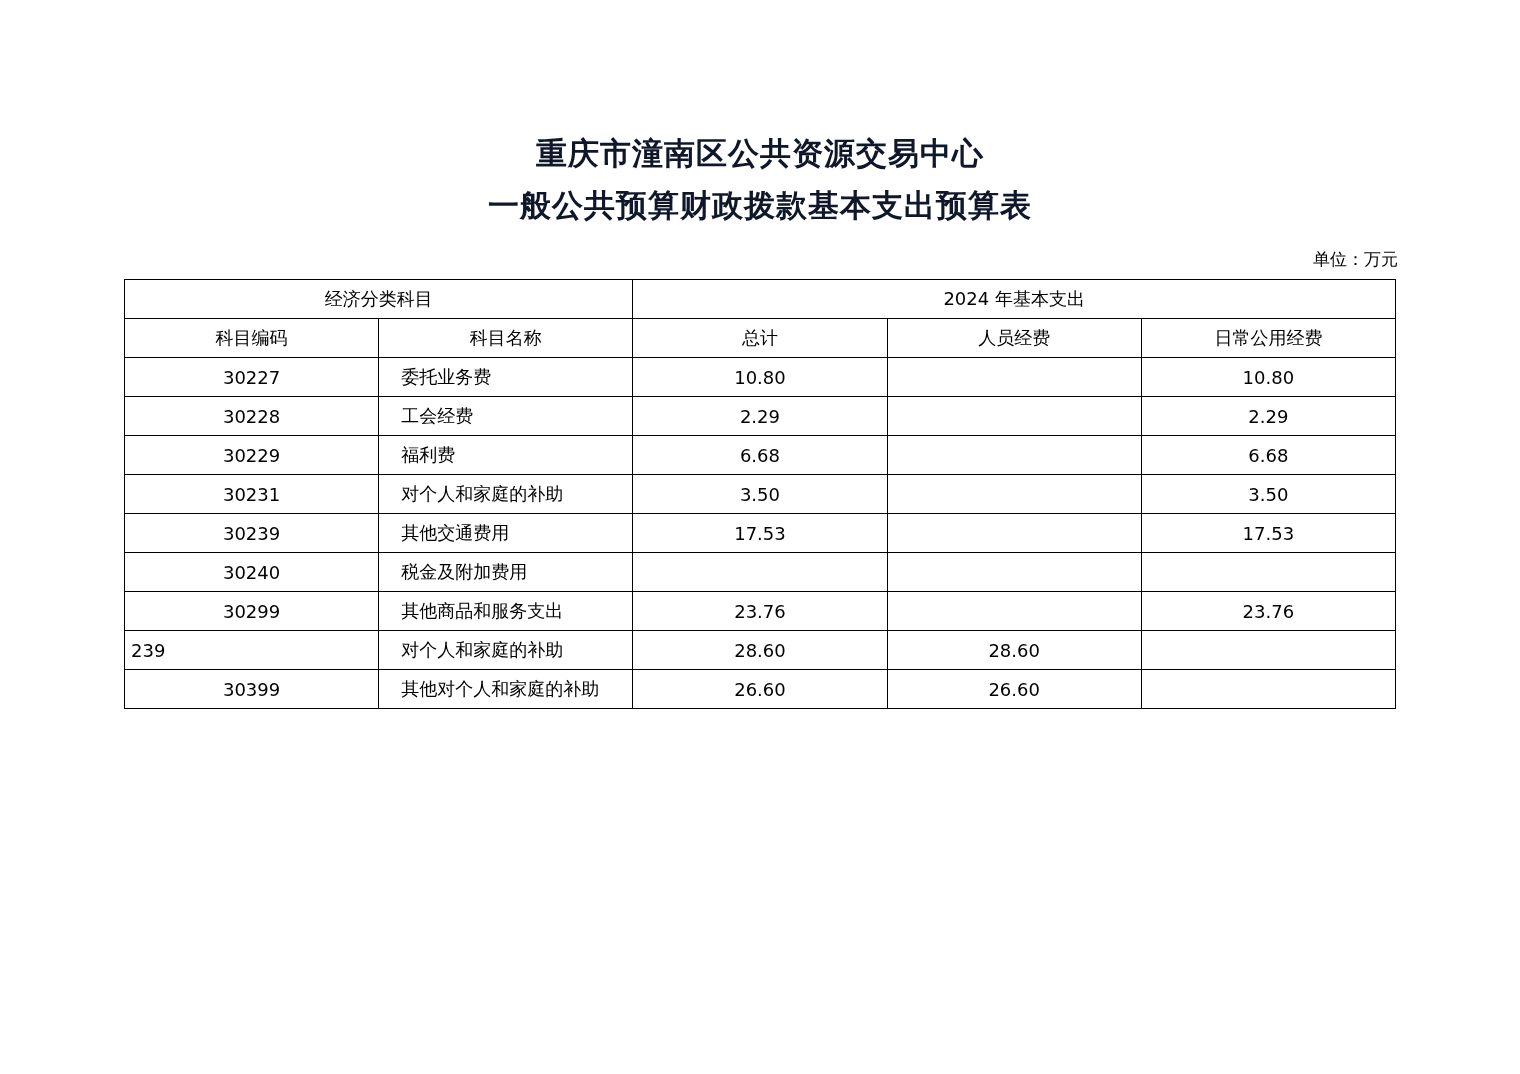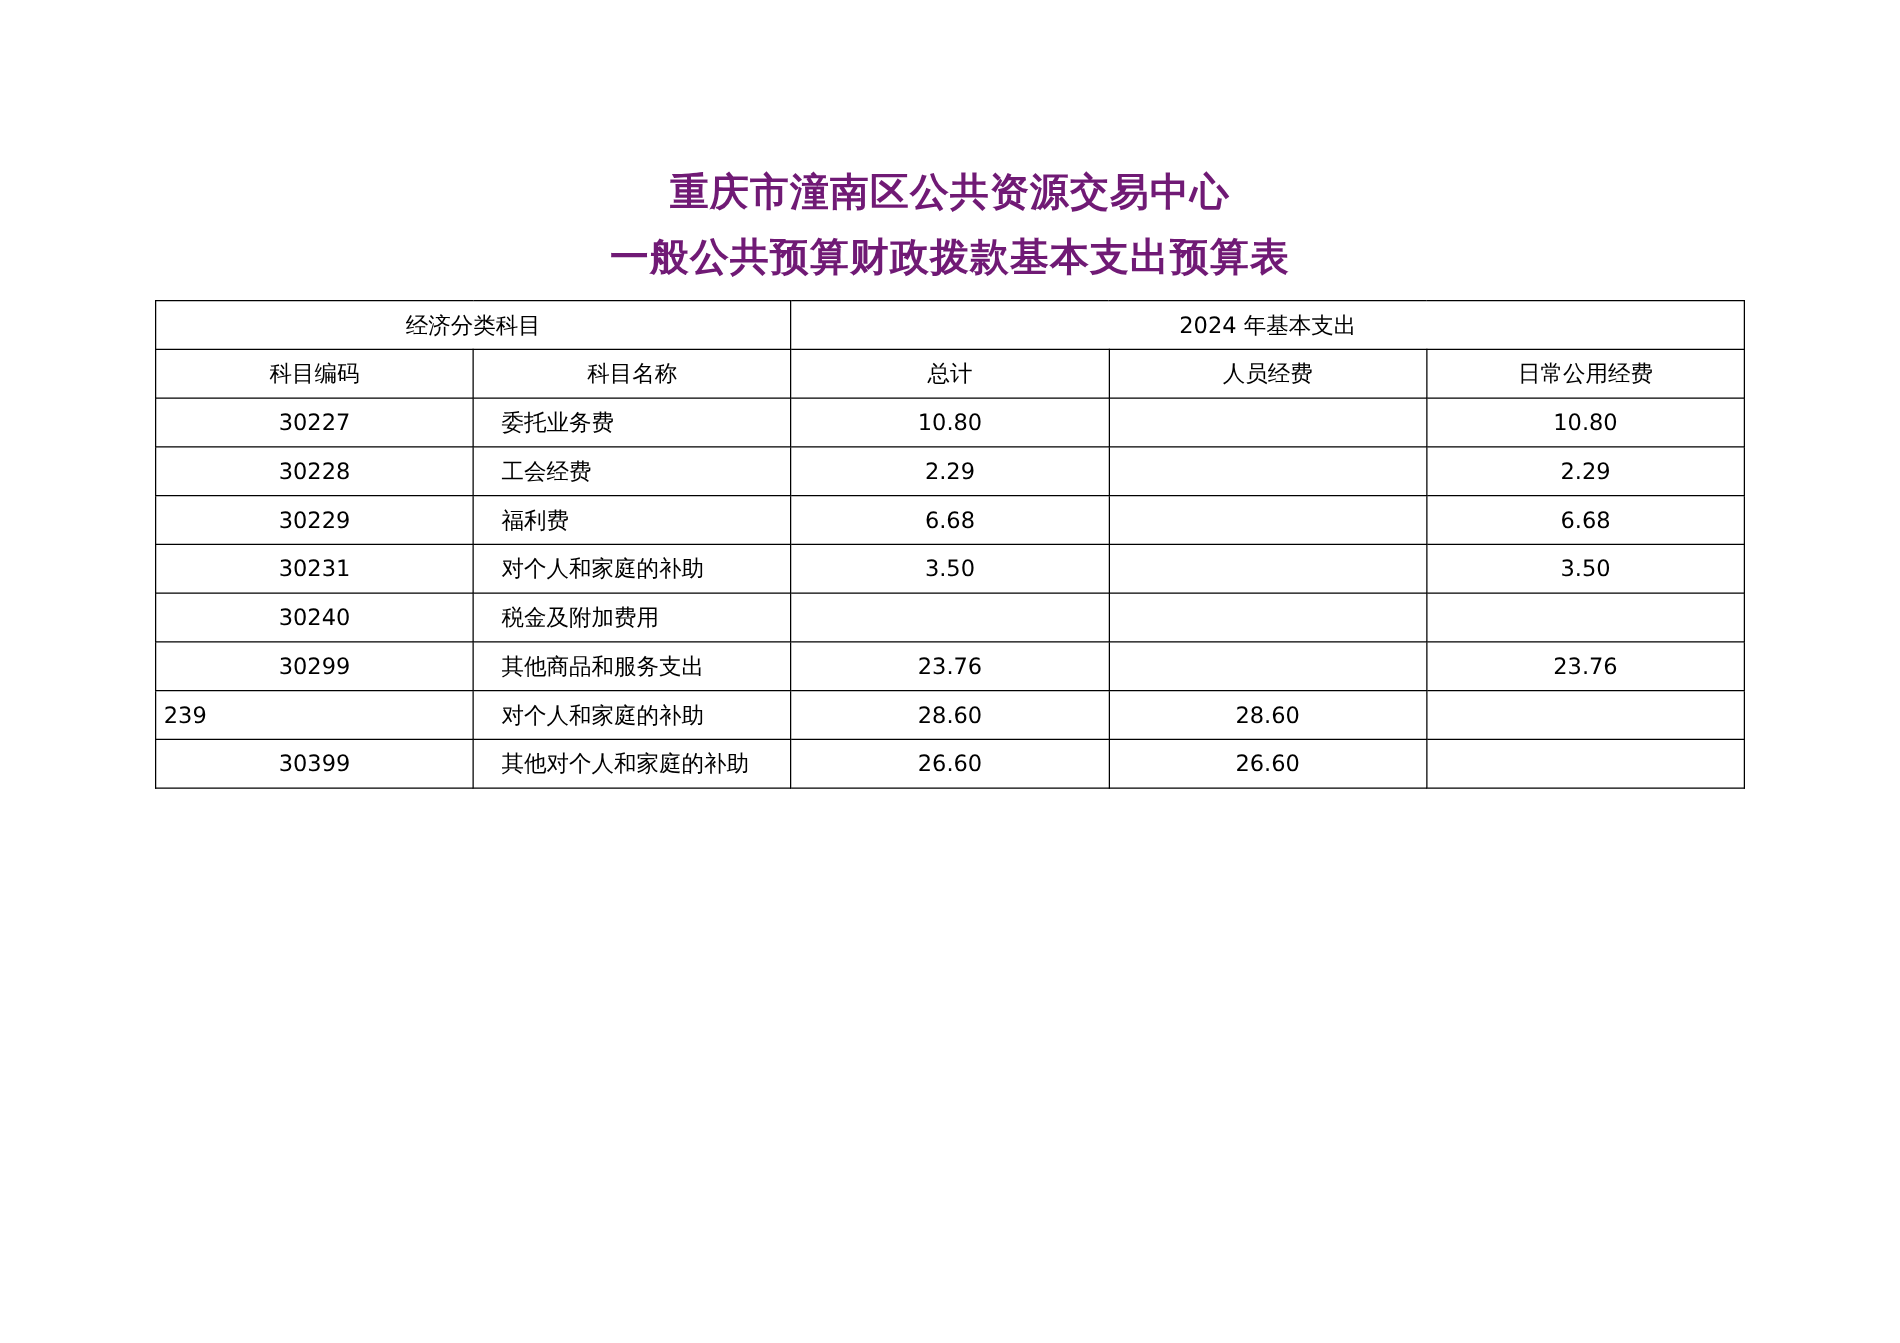--- a/index.html
+++ b/index.html
@@ -24,21 +24,21 @@
   .title-block {
     text-align: center;
     margin-top: 128px;
   }
   .title-line {
     font-family: Liberation Serif, serif;
     font-weight: bold;
     font-size: 31px;
     line-height: 52px;
     letter-spacing: 1px;
-    color: #701a75;
+    color: #0f172a;
   }
   .unit-line {
     text-align: right;
     margin-top: 16px;
     padding-right: 122px;
     font-size: 17px;
     font-family: "DejaVu Sans", sans-serif;
   }
   .table-wrap {
     margin: 8px auto 0 auto;
@@ -71,20 +71,21 @@
 </head>
 <body>
 
 <div class="page">
 
   <div class="title-block">
     <div class="title-line">重庆市潼南区公共资源交易中心</div>
     <div class="title-line">一般公共预算财政拨款基本支出预算表</div>
   </div>
 
+  <div class="unit-line">单位：万元</div>
 
   <div class="table-wrap">
     <table class="budget">
       <thead>
         <tr>
           <td class="hdr-big" colspan="2">经济分类科目</td>
           <td class="hdr-big" colspan="3">2024 年基本支出</td>
         </tr>
         <tr>
           <td class="c-code">科目编码</td>
@@ -117,20 +118,27 @@
             <td class="c-daily">6.68</td>
           </tr>
           <tr>
             <td class="c-code">30231</td>
             <td class="c-name">对个人和家庭的补助</td>
             <td class="c-total">3.50</td>
             <td class="c-person"></td>
             <td class="c-daily">3.50</td>
           </tr>
           <tr>
+            <td class="c-code">30239</td>
+            <td class="c-name">其他交通费用</td>
+            <td class="c-total">17.53</td>
+            <td class="c-person"></td>
+            <td class="c-daily">17.53</td>
+          </tr>
+          <tr>
             <td class="c-code">30240</td>
             <td class="c-name">税金及附加费用</td>
             <td class="c-total"></td>
             <td class="c-person"></td>
             <td class="c-daily"></td>
           </tr>
           <tr>
             <td class="c-code">30299</td>
             <td class="c-name">其他商品和服务支出</td>
             <td class="c-total">23.76</td>

